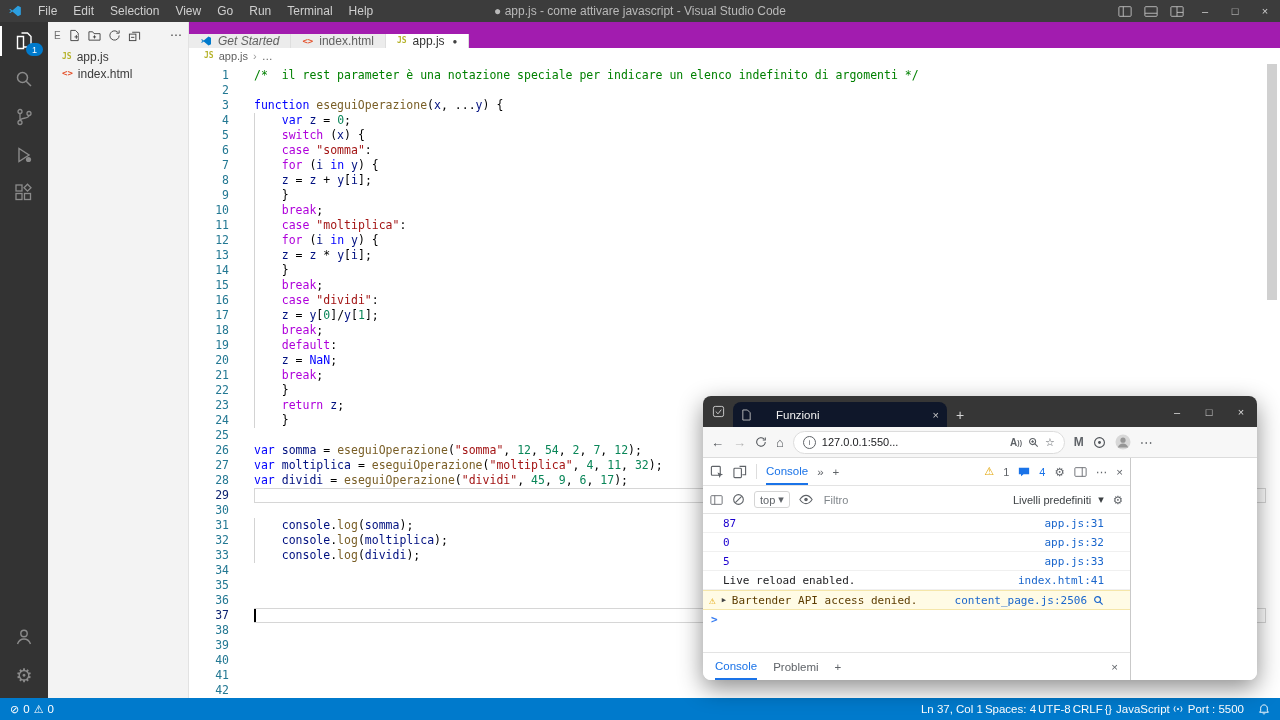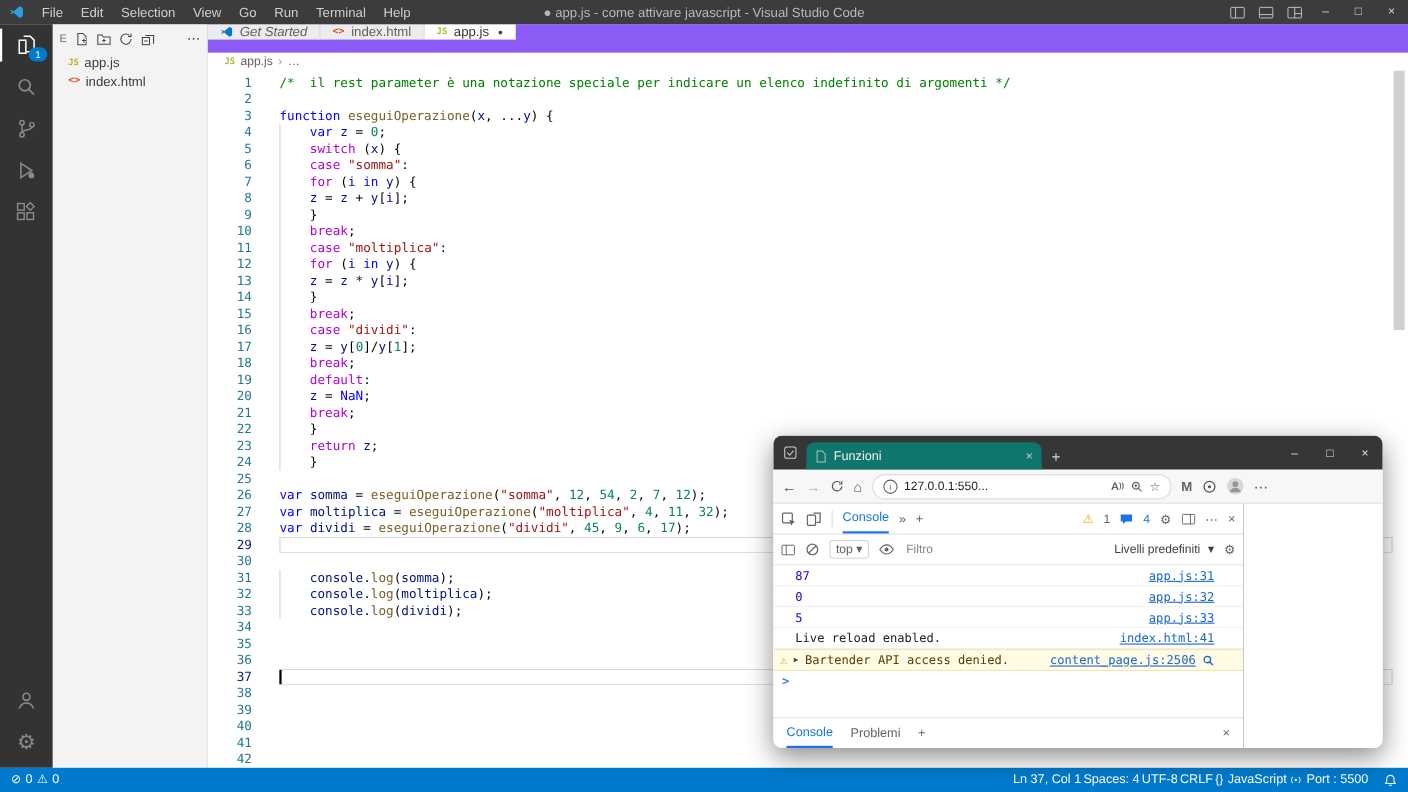--- a/index.html
+++ b/index.html
@@ -31,21 +31,21 @@
   .sb-header .hlabel{font-size:10px;color:#6f6f6f}
   .sb-ic{display:flex;align-items:center;color:#424242}
   .sb-more{margin-left:auto;font-size:12px;color:#424242}
   .file-row{height:17px;display:flex;align-items:center;gap:5px;padding-left:14px}
   .chip{font-family:"DejaVu Sans Mono",monospace;font-weight:bold;font-size:8px;line-height:1}
   .chip-js{color:#b7b42f}
   .chip-html{color:#e44d26;font-size:9px}
   .file-label{font-size:12px}
   
   .editorcol{flex:1;display:flex;flex-direction:column;min-width:0;background:#fff}
-  .tabbar{height:26px;background:#8b5cf6;display:flex;align-items:flex-start}
+  .tabbar{height:26px;background:#a21caf;display:flex;align-items:flex-end}
   .tab{display:flex;align-items:center;gap:6px;padding:0 11px;background:#ececec;border-right:1px solid #dedede;
        color:#616161;font-size:12px;white-space:nowrap}
   .tab.active{background:#fff;color:#333}
   .tablabel.italic{font-style:italic}
   .moddot{font-size:8px;color:#424242;margin-left:2px}
   .breadcrumb{height:16px;display:flex;align-items:center;gap:5px;padding-left:15px;font-size:11px;color:#616161;background:#fff}
   .bc-sep{color:#9a9a9a}
   .editorwrap{flex:1;position:relative;overflow:hidden;background:#fff}
   .gutter{position:absolute;left:0;top:4px;width:40px;text-align:right;
           font-family:"DejaVu Sans Mono",monospace;font-size:11.5px;line-height:15px;color:#237893}
@@ -65,22 +65,22 @@
              display:flex;align-items:center;font-size:11.5px;padding:0 10px;box-sizing:border-box;z-index:3}
   .sb-left{display:flex;align-items:center;gap:4px}
   .sb-right{margin-left:auto;display:flex;align-items:center;gap:2px}
   .sb-item{display:flex;align-items:center;gap:4px;white-space:nowrap}
   .sb-gly{font-size:11px;line-height:1}
   
   .browser{position:absolute;left:703px;top:396px;width:554px;height:284px;border-radius:8px;overflow:hidden;
            box-shadow:0 8px 24px rgba(0,0,0,.45);background:#fff;z-index:5;display:flex;flex-direction:column}
   .b-titlebar{height:31px;background:#363636;display:flex;align-items:flex-end;color:#e4e4e4;flex-shrink:0}
   .b-tabactions{width:30px;height:31px;display:flex;align-items:center;justify-content:center;color:#cfcfcf}
-  .b-tab{width:198px;height:25px;background:#0f766e;border-radius:8px 8px 0 0;display:flex;align-items:center;
-         gap:6px;padding:0 8px;font-size:11.5px;color:#f0f0f0}
+  .b-tab{width:198px;height:25px;background:#0f172a;border-radius:8px 8px 0 0;display:flex;align-items:center;
+         gap:24px;padding:0 8px;font-size:11.5px;color:#f0f0f0}
   .b-tabclose{margin-left:auto;color:#c9c9c9;font-size:11px}
   .b-newtab{width:26px;height:25px;display:flex;align-items:center;justify-content:center;color:#d6d6d6;font-size:14px}
   .b-wincontrols{margin-left:auto;display:flex;align-items:center;height:31px}
   .b-winbtn{width:32px;height:31px;display:flex;align-items:center;justify-content:center;color:#dcdcdc;font-size:11px}
   .b-navbar{height:30px;background:#f7f7f7;border-bottom:1px solid #dcdcdc;display:flex;align-items:center;
             padding:0 8px;gap:9px;flex-shrink:0}
   .nav-ic{color:#4d5156;font-size:13px;line-height:1;display:flex;align-items:center}
   .nav-ic.dim{color:#b4b4b4}
   .b-pill{width:252px;height:21px;background:#fff;border:1px solid #dcdcdc;border-radius:12px;display:flex;
           align-items:center;gap:6px;padding:0 9px;font-size:11px;color:#202124}
@@ -104,21 +104,21 @@
   .cnt{font-size:11px;color:#5f6368}
   .cnt-blue{color:#1a73e8}
   .topdrop{display:flex;align-items:center;gap:3px;border:1px solid #d5d5d5;border-radius:3px;padding:1px 5px;font-size:11px}
   .filter-input{border:none;outline:none;font-size:11px;color:#202124;background:transparent;width:130px;
                 font-family:"Liberation Sans",sans-serif}
   .filter-input::placeholder{color:#80868b}
   .levels{display:flex;align-items:center;gap:7px;font-size:11px;color:#3c4043}
   .dt-messages{flex:1;overflow:hidden;font-family:"DejaVu Sans Mono",monospace;font-size:11px;color:#202124}
   .msg{height:18px;display:flex;align-items:center;gap:6px;padding:0 26px 0 20px;border-bottom:1px solid #f0f0f0}
   .msg .numv{color:#1c00cf}
-  .msg .src{margin-left:auto;color:#1a66cc;text-decoration:underline;white-space:nowrap}
+  .msg .src{margin-left:auto;color:#1a66cc;white-space:nowrap}
   .msg.warn{background:#fffbe5;border-top:1px solid #f5e6a9;border-bottom:1px solid #f5e6a9;color:#5c3c00;padding-left:6px}
   .msg.warn .expand{font-size:7px;color:#444}
   .msearch{display:flex;align-items:center}
   .promptrow{height:18px;display:flex;align-items:center;padding:0 8px;gap:6px}
   .promptgly{color:#367cf1;font-weight:bold;font-family:"DejaVu Sans Mono",monospace;font-size:11px}
   .dt-drawer{margin-top:auto;height:27px;border-top:1px solid #e3e3e3;display:flex;align-items:center;gap:16px;
              padding:0 12px;font-size:11.5px;color:#5f6368;flex-shrink:0}
   .drawer-tab{height:27px;display:flex;align-items:center;box-sizing:border-box}
   .drawer-tab.active{color:#1a73e8;border-bottom:2px solid #1a73e8}
   svg{display:block}

